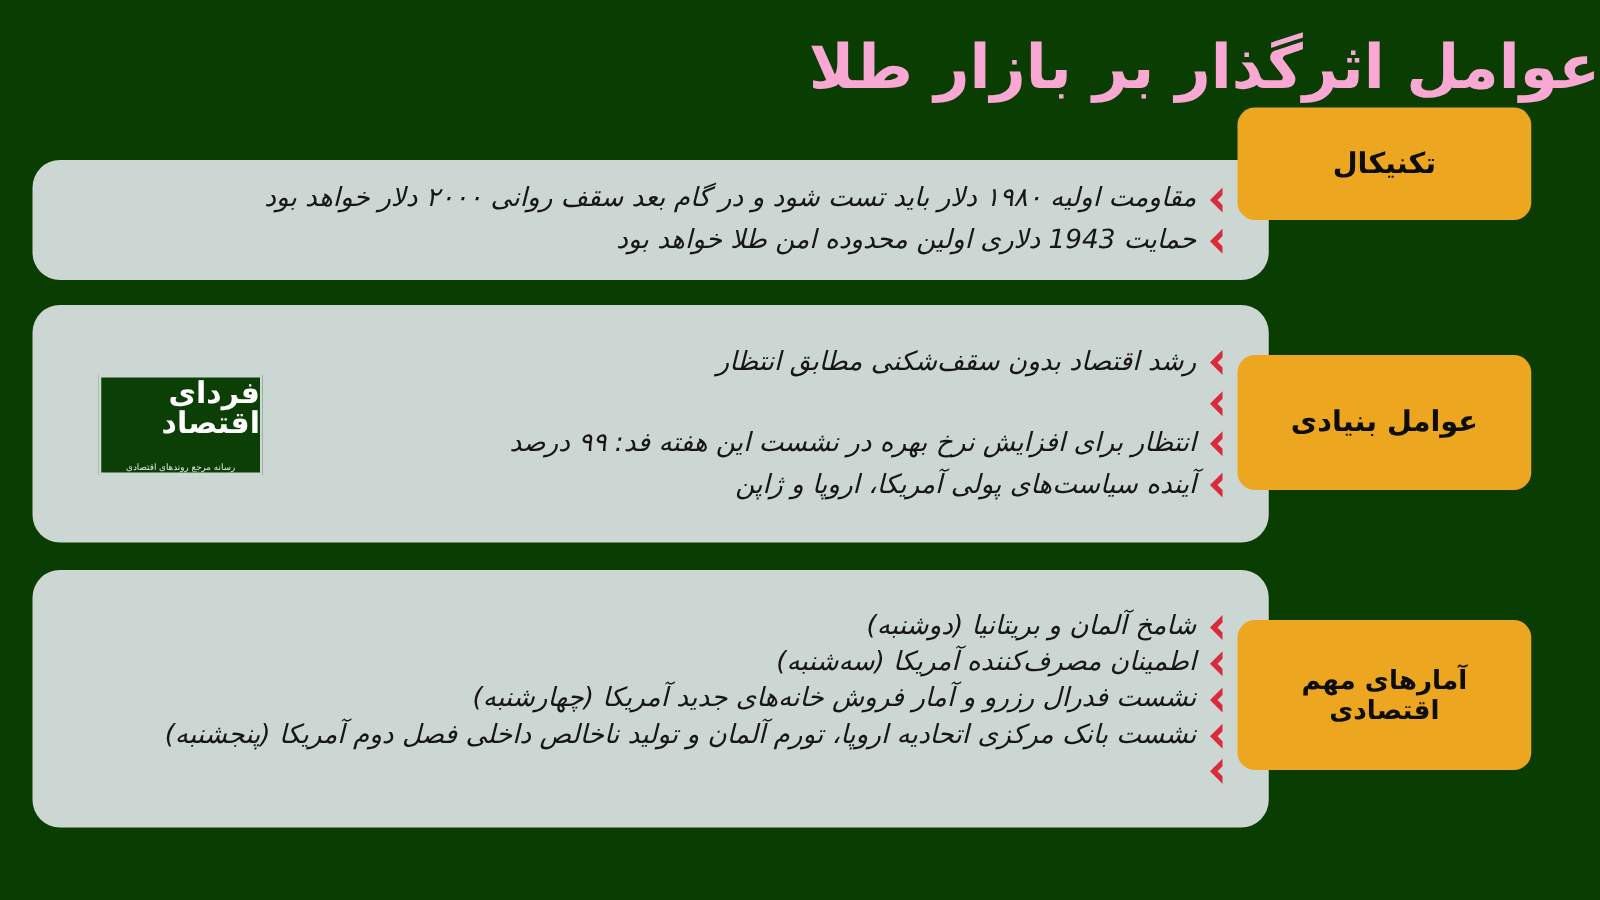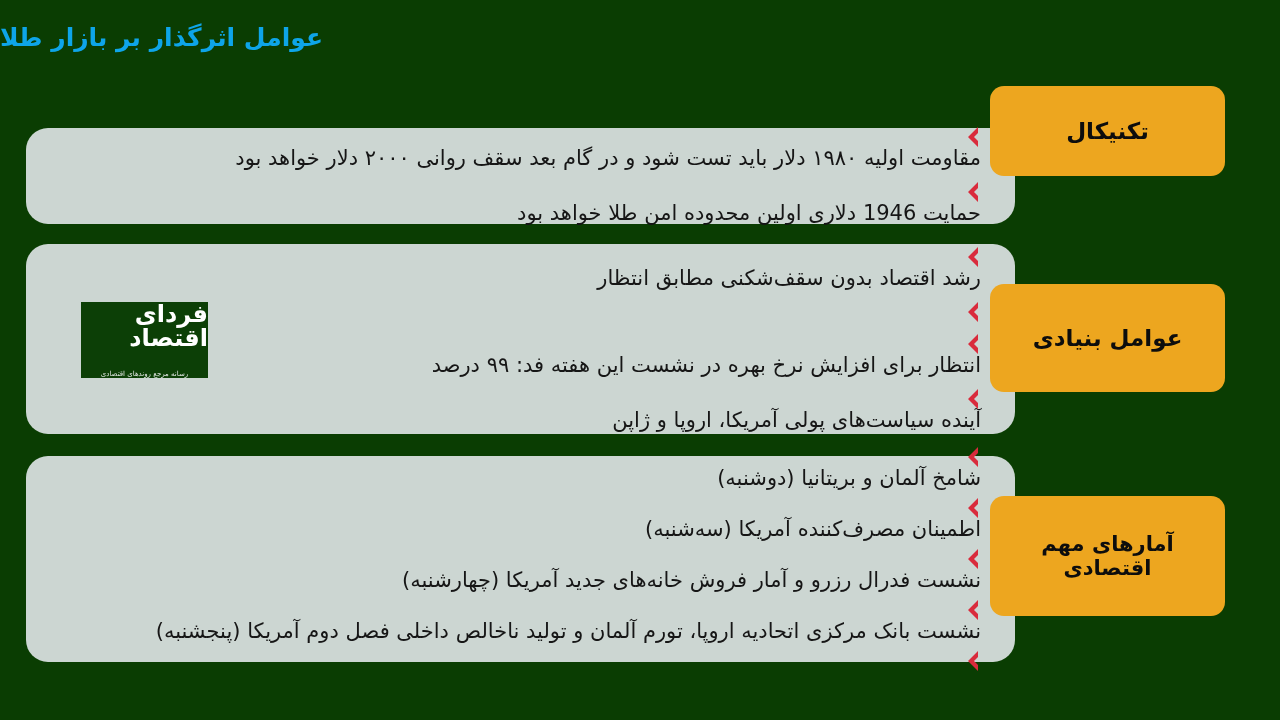--- a/index.html
+++ b/index.html
@@ -22,23 +22,23 @@
     height: 720px;
     background: #0a3d02;
   }
 
   
   .title {
     position: absolute;
     top: 22px;
     left: 0;
     width: 1280px;
-    text-align: left;
-    color: #0ea5e9;
-    font-size: 25px;
+    text-align: right;
+    color: #f9a8d4;
+    font-size: 49px;
     font-weight: bold;
     letter-spacing: 0px;
     line-height: 1.3;
     white-space: nowrap;
   }
 
   
   .card {
     position: absolute;
     left: 26px;
@@ -63,24 +63,26 @@
   .card-stats {
     top: 456px;
     width: 989px;
     height: 206px;
     padding-left: 37px;
   }
 
   
   .bullet-row {
     display: flex;
-    flex-direction: column;
+    flex-direction: row;
+    align-items: center;
     justify-content: flex-start;
     width: 100%;
     line-height: 1.0;
+    font-style: italic;
   }
   .bullet-icon {
     flex: 0 0 auto;
     width: 16px;
     height: 22px;
     margin-left: 8px;
     position: relative;
   }
   .bullet-icon svg {
     display: block;
@@ -163,21 +165,21 @@
         </svg>
       </span>
       <span class="bullet-text">مقاومت اولیه ۱۹۸۰ دلار باید تست شود و در گام بعد سقف روانی ۲۰۰۰ دلار خواهد بود</span>
     </div>
     <div class="bullet-row">
       <span class="bullet-icon">
         <svg width="16" height="22" viewBox="0 0 16 22" aria-hidden="true">
           <path d="M13 1 L3 11 L13 21 L13 15 L9 11 L13 7 Z" fill="#d92b3c"></path>
         </svg>
       </span>
-      <span class="bullet-text">حمایت 1946 دلاری اولین محدوده امن طلا خواهد بود</span>
+      <span class="bullet-text">حمایت 1943 دلاری اولین محدوده امن طلا خواهد بود</span>
     </div>
   </div>
 
   <div class="card card-fundamental">
     <div class="bullet-row">
       <span class="bullet-icon">
         <svg width="16" height="22" viewBox="0 0 16 22" aria-hidden="true">
           <path d="M13 1 L3 11 L13 21 L13 15 L9 11 L13 7 Z" fill="#d92b3c"></path>
         </svg>
       </span>

